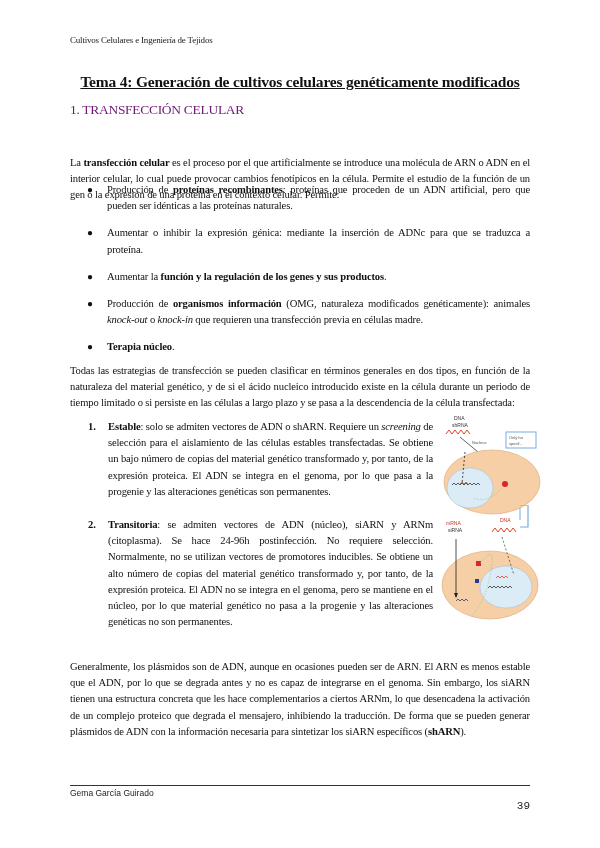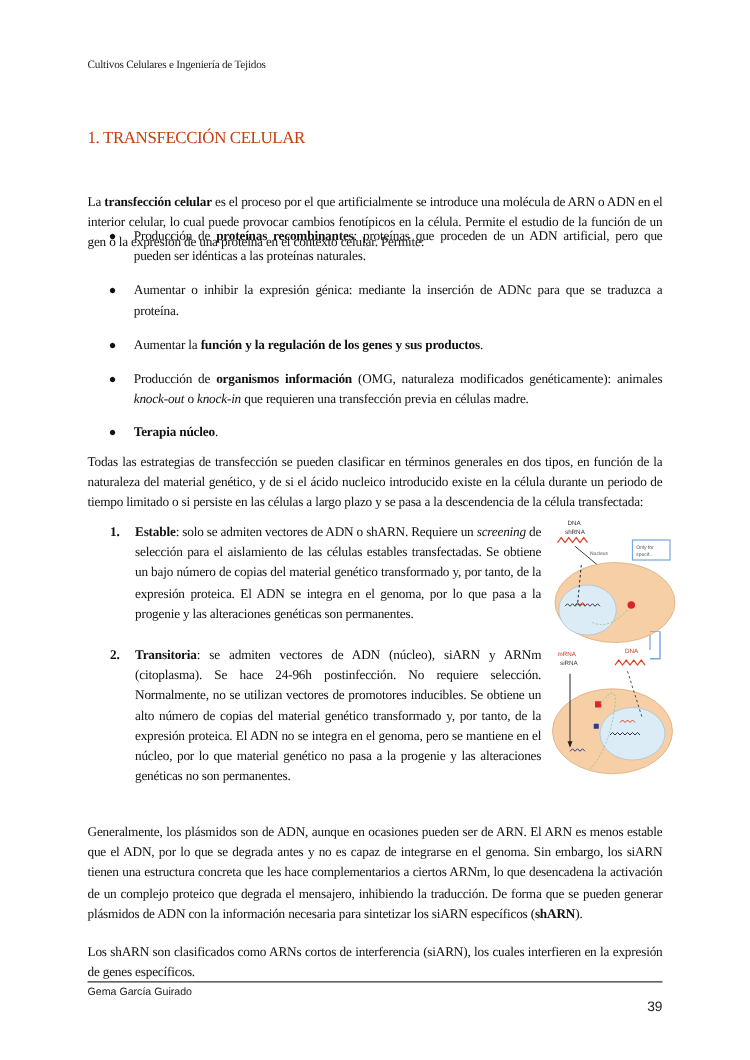--- a/index.html
+++ b/index.html
@@ -1,50 +1,51 @@
 <!DOCTYPE html>
 <html><head>
 <meta charset="utf-8">
 <style>
   html, body { margin:0; padding:0; background:#ffffff; }
   body { width:600px; height:848px; position:relative; overflow:hidden;
          font-family:"Liberation Serif", "DejaVu Serif", serif; color:#111; }
   .page { position:absolute; left:0; top:0; width:600px; height:848px; }
-  .running-header { position:absolute; left:70px; top:46px; font-size:9px; color:#222;
+  .running-header { position:absolute; left:70px; top:35px; font-size:9px; color:#222;
                     letter-spacing:-0.2px; }
   .title { position:absolute; left:70px; top:73px; width:460px; text-align:center;
            font-size:15.5px; font-weight:bold; text-decoration:underline; color:#111;
            letter-spacing:-0.2px; }
-  .section-h { position:absolute; left:70px; top:102px; font-size:13.5px; color:#c2410c;
+  .section-h { position:absolute; left:70px; top:102px; font-size:13.5px; color:#701a75;
                letter-spacing:-0.3px; }
   .p { position:absolute; left:70px; width:460px; font-size:10.6px; line-height:16.2px;
        text-align:justify; letter-spacing:-0.15px;margin-top:28px; }
   .p b { font-weight:bold; }
   .bullets { position:absolute; left:70px; top:182px; width:460px; margin:0; padding:0; list-style:none; }
   .bullets li { position:relative; padding-left:37px; font-size:10.6px; line-height:16.2px;
                 text-align:justify; margin-bottom:11px; letter-spacing:-0.15px; }
   .bullets li .dot { position:absolute; left:17px; top:0; font-size:10px; }
   .numlist { position:absolute; left:70px; width:363px; margin:0; padding:0; list-style:none; }
   .numlist li { position:relative; padding-left:38px; font-size:10.6px; line-height:16.2px;
                 text-align:justify; letter-spacing:-0.15px; }
   .numlist li .num { position:absolute; left:18px; top:0; font-weight:bold; }
   .figure { position:absolute; }
   .footer-line { position:absolute; left:70px; top:785px; width:460px; height:1px; background:#333; }
   .footer-author { position:absolute; left:70px; top:788px; font-family:"Liberation Sans", sans-serif;
                    font-size:8.5px; color:#222;text-align:right; }
-  .page-number { position:absolute; right:70px; top:800px; font-family:Liberation Sans, sans-serif;
+  .page-number { position:absolute; right:70px; top:800px; font-family:Liberation Mono, monospace;
                  font-size:11px; color:#222; }
 </style>
 </head>
 <body>
 
 <div class="page">
 
   <div class="running-header">Cultivos Celulares e Ingeniería de Tejidos</div>
 
+  <div class="title">Tema 4: Generación de cultivos celulares genéticamente modificados</div>
 
   <div class="section-h">1. TRANSFECCIÓN CELULAR</div>
 
   <div class="p" style="top:127px;"><span>La </span><b>transfección celular</b><span> es el proceso por el que artificialmente se introduce una molécula de ARN o ADN en el interior celular, lo cual puede provocar cambios fenotípicos en la célula. Permite el estudio de la función de un gen o la expresión de una proteína en el contexto celular. Permite:</span></div>
 
   <ul class="bullets">
     <li><span class="dot">●</span><span>Producción de </span><b>proteínas recombinantes</b><span>: proteínas que proceden de un ADN artificial, pero que pueden ser idénticas a las proteínas naturales.</span></li>
     <li><span class="dot">●</span><span>Aumentar o inhibir la expresión génica: mediante la inserción de ADNc para que se traduzca a proteína.</span></li>
     <li><span class="dot">●</span><span>Aumentar la </span><b>función y la regulación de los genes y sus productos</b><span>.</span></li>
     <li><span class="dot">●</span><span>Producción de </span><b>organismos información</b><span> (OMG, naturaleza modificados genéticamente): animales </span><i>knock-out</i><span> o </span><i>knock-in</i><span> que requieren una transfección previa en células madre.</span></li>
@@ -94,18 +95,17 @@
     <path d="M70 32 L82 70" stroke="#333" stroke-width="0.7" stroke-dasharray="2,2"></path>
     <path d="M64 73 l2 -2 l2 2 l2 -2 l2 2 l2 -2 l2 2" fill="none" stroke="#e0442a" stroke-width="0.8"></path>
     <path d="M56 83 l2 -2 l2 2 l2 -2 l2 2 l2 -2 l2 2 l2 -2 l2 2 l2 -2 l2 2 l2 -2 l2 2" fill="none" stroke="#333" stroke-width="0.8"></path>
     <rect x="44" y="56" width="5" height="5" fill="#d8262a"></rect>
     <rect x="43" y="74" width="4" height="4" fill="#2b3b8f"></rect>
     <path d="M48 58 Q62 40 60 60 Q55 95 40 110" fill="none" stroke="#7bc28a" stroke-width="0.6" stroke-dasharray="1.5,1.5"></path>
   </svg>
 
   <div class="p" style="top:631px;"><span>Generalmente, los plásmidos son de ADN, aunque en ocasiones pueden ser de ARN. El ARN es menos estable que el ADN, por lo que se degrada antes y no es capaz de integrarse en el genoma. Sin embargo, los siARN tienen una estructura concreta que les hace complementarios a ciertos ARNm, lo que desencadena la activación de un complejo proteico que degrada el mensajero, inhibiendo la traducción. De forma que se pueden generar plásmidos de ADN con la información necesaria para sintetizar los siARN específicos (</span><b>shARN</b><span>).</span></div>
 
-  <div class="p" style="top:727px;">Los shARN son clasificados como ARNs cortos de interferencia (siARN), los cuales interfieren en la expresión de genes específicos.</div>
 
   <div class="footer-line"></div>
   <div class="footer-author">Gema García Guirado</div>
   <div class="page-number">39</div>
 </div>
 
 </body></html>

